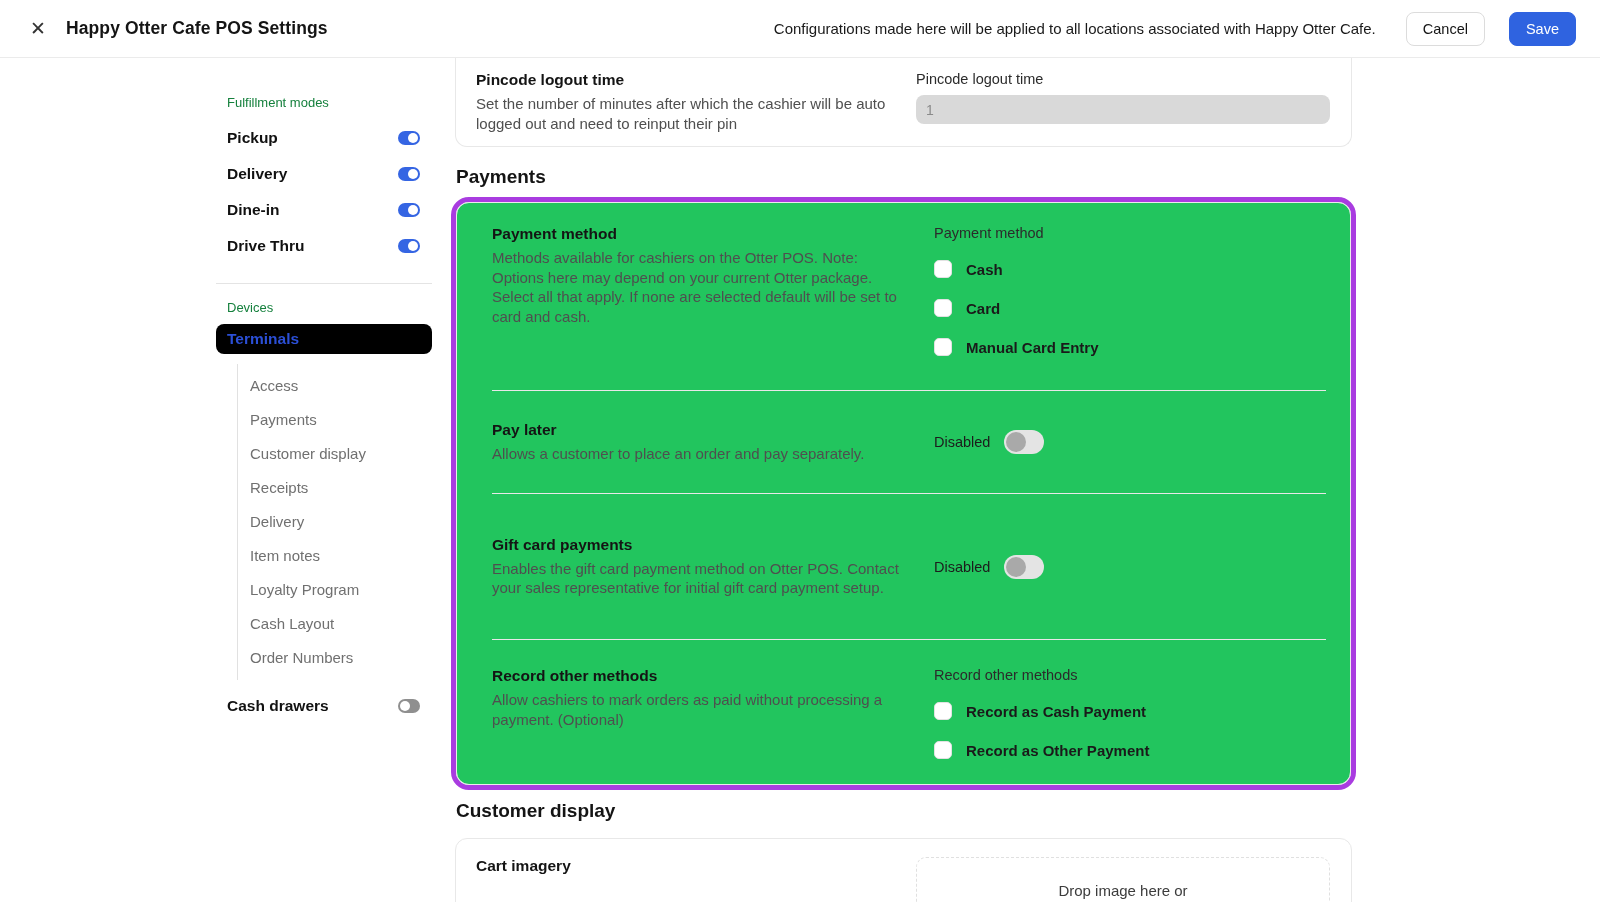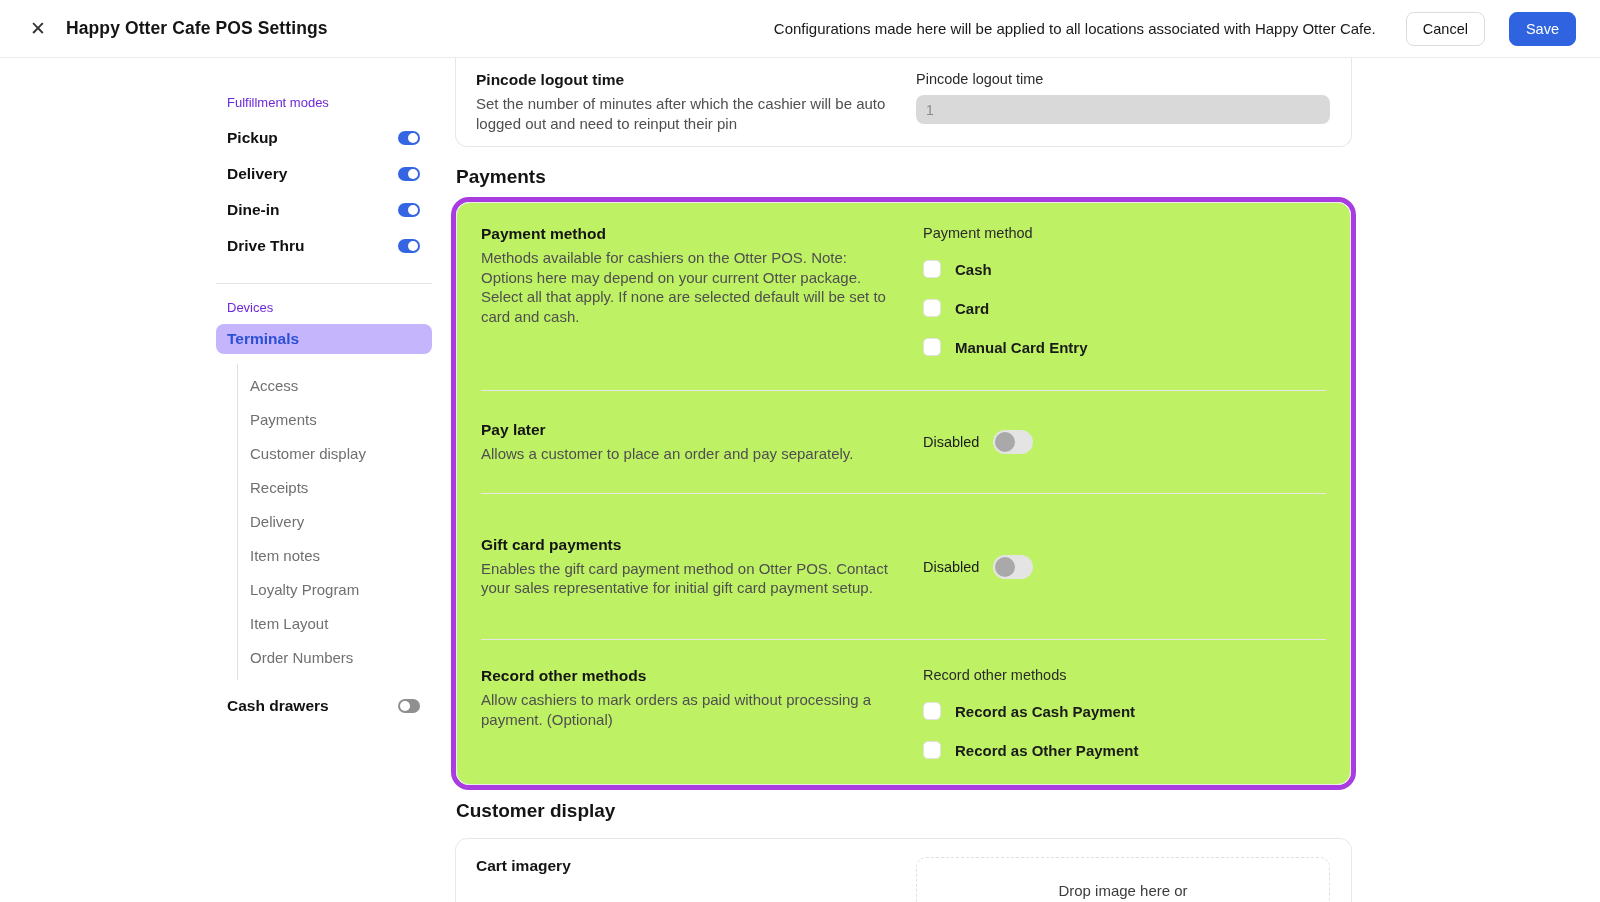--- a/index.html
+++ b/index.html
@@ -26,31 +26,31 @@
   .header-notice { font-size: 15px; color: #191919; margin-right: 6px; }
   .btn {
     font-family: inherit; font-size: 14.5px; border-radius: 8px;
     padding: 8px 16px; cursor: pointer; font-weight: 500;
   }
   .btn-cancel { background: #fff; border: 1px solid #dcdcdc; color: #141414; }
   .btn-save { background: #2f63e0; border: 1px solid #2f63e0; color: #fff; }
 
   
   .sidebar { position: absolute; left: 216px; top: 58px; width: 216px; }
-  .side-label { font-size: 13px; color: #6d28d9; padding: 0 0 0 11px; }
+  .side-label { font-size: 13px; color: #15803d; padding: 0 0 0 11px; }
   .side-label.first { margin-top: 37px; margin-bottom: 10px; }
   .toggle-row {
     display: flex; align-items: center; justify-content: space-between;
     height: 36px; padding: 0 12px 0 11px; cursor: pointer;
   }
   .toggle-row .lbl { font-size: 15.5px; font-weight: 600; color: #111; }
   .side-divider { border-top: 1px solid #e4e4e4; margin: 19px 0 16px 0; }
   .devices-label { margin-bottom: 9px; }
   .selected-pill {
-    height: 30px; background: #c4b5fd; border-radius: 8px;
+    height: 30px; background: #000000; border-radius: 8px;
     display: flex; align-items: center; padding-left: 11px;
     font-size: 15.5px; font-weight: 600; color: #2b4fd6; cursor: pointer;
     margin-bottom: 10px;
   }
   .sub-list { margin-left: 21px; border-left: 1px solid #e1e1e1; padding: 4px 0 6px 0; }
   .sub-item {
     font-size: 15px; color: #707070; padding-left: 12px;
     height: 34px; display: flex; align-items: center; cursor: pointer;
   }
   .cash-row { margin-top: 8px; }
@@ -81,21 +81,21 @@
     border: none; border-radius: 8px; padding: 0 10px; font-family: inherit;
     font-size: 14px; color: #8a8a8a;
   }
   .h2 { font-size: 19px; font-weight: 700; color: #141414; }
   .payments-heading { position: absolute; left: 456px; top: 166px; }
 
   .purple-panel {
     position: absolute; left: 451px; top: 197px; width: 905px; height: 593px;
     border: 5px solid #a93ce0; border-radius: 18px; background: #fff;
   }
-  .panel-inner { width: 100%; height: 100%; border: 1px solid #ebebeb; border-radius: 13px; background: #bef264; }
+  .panel-inner { width: 100%; height: 100%; border: 1px solid #ebebeb; border-radius: 13px; background: #22c55e; padding-left: 11px; }
   .panel-section { display: flex; padding: 0 24px; }
   .s1 { height: 187px; padding-top: 22px; }
   .s2 { height: 102px; align-items: center; }
   .s3 { height: 145px; align-items: center; }
   .s4 { height: 147px; padding-top: 27px; }
   .panel-divider { border-top: 1px solid #e8e8e8; margin: 0 24px; }
   .panel-section .col-left { width: 416px; margin-right: 26px; }
 
   .check-group .group-label { margin-bottom: 16px; }
   .check-row { display: flex; align-items: center; gap: 14px; margin-bottom: 15px; height: 24px; cursor: pointer; }
@@ -168,21 +168,21 @@
   <div class="selected-pill">Terminals</div>
 
   <div class="sub-list">
     <div class="sub-item">Access</div>
     <div class="sub-item">Payments</div>
     <div class="sub-item">Customer display</div>
     <div class="sub-item">Receipts</div>
     <div class="sub-item">Delivery</div>
     <div class="sub-item">Item notes</div>
     <div class="sub-item">Loyalty Program</div>
-    <div class="sub-item">Item Layout</div>
+    <div class="sub-item">Cash Layout</div>
     <div class="sub-item">Order Numbers</div>
   </div>
 
   <div class="toggle-row cash-row">
     <span class="lbl">Cash drawers</span>
     <span class="toggle-sm off">
         <span class="knob"></span>
       </span>
   </div>
 </div>

